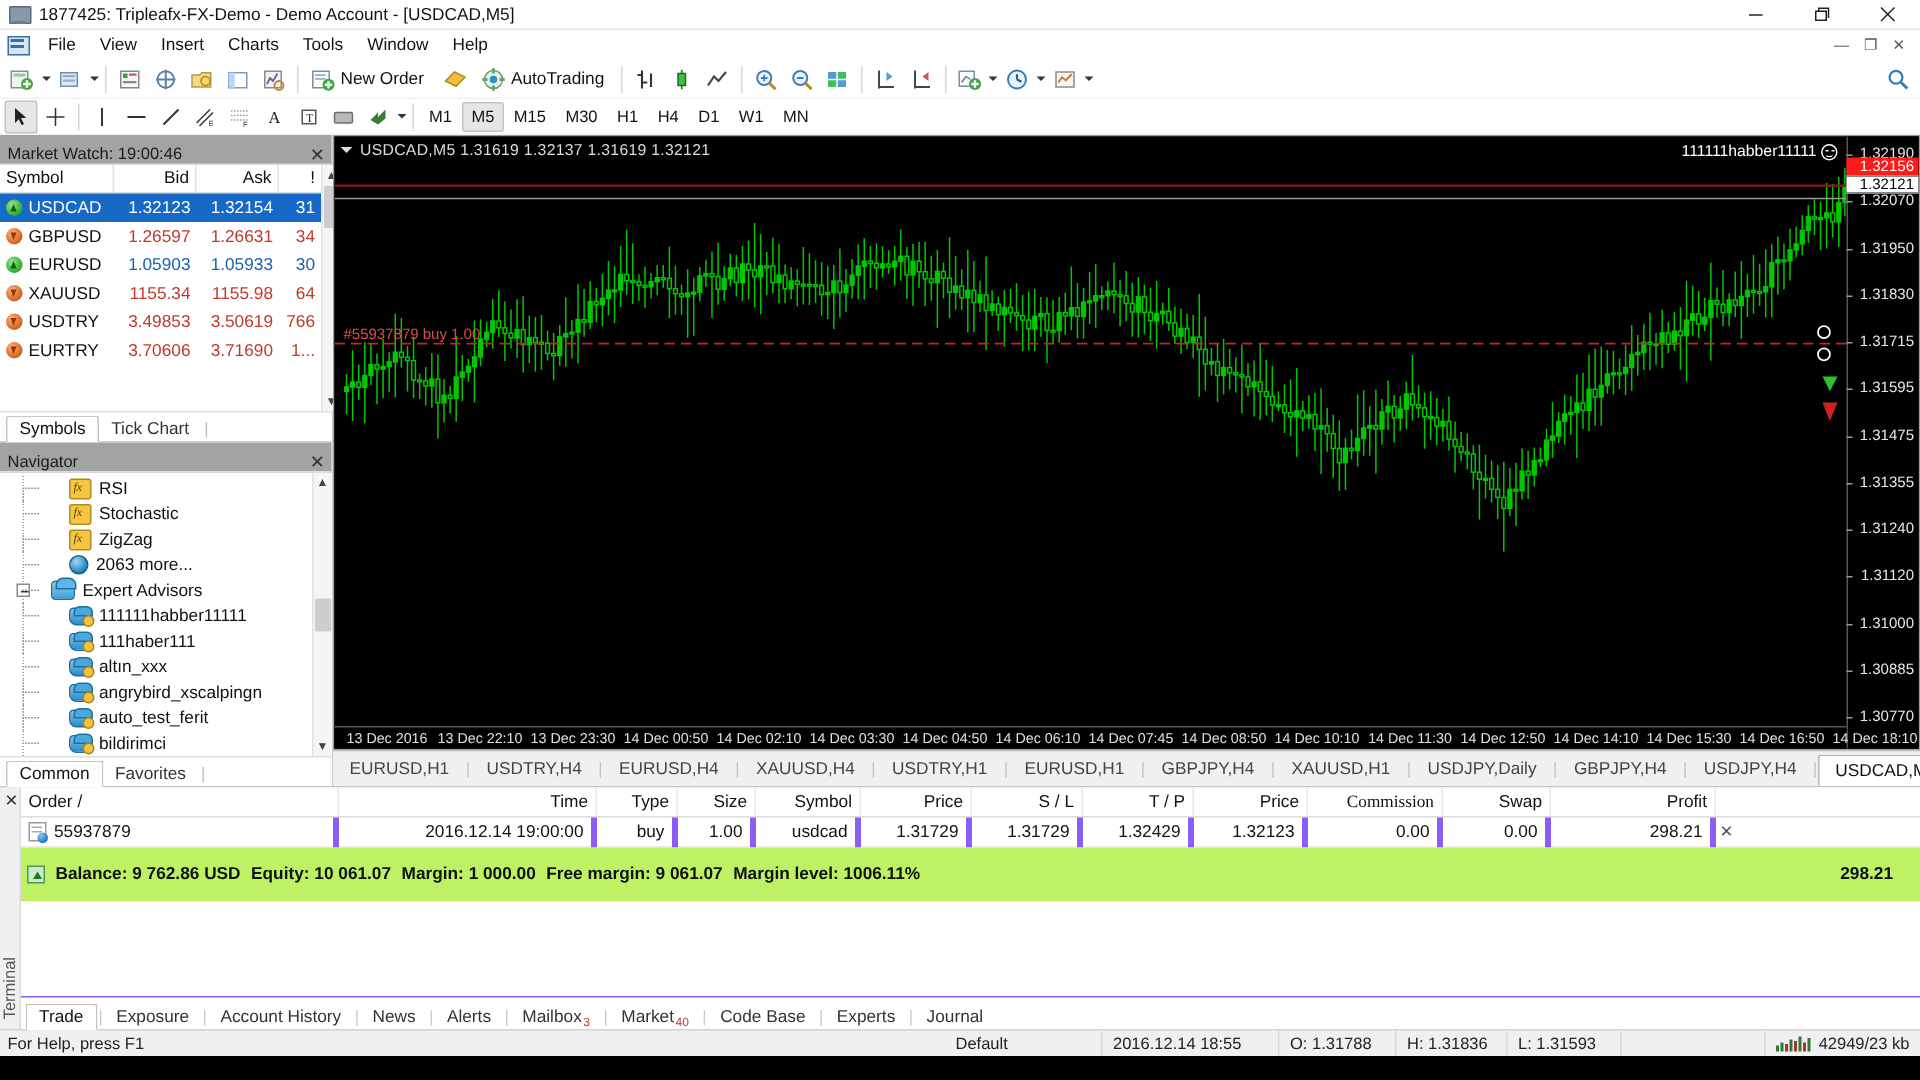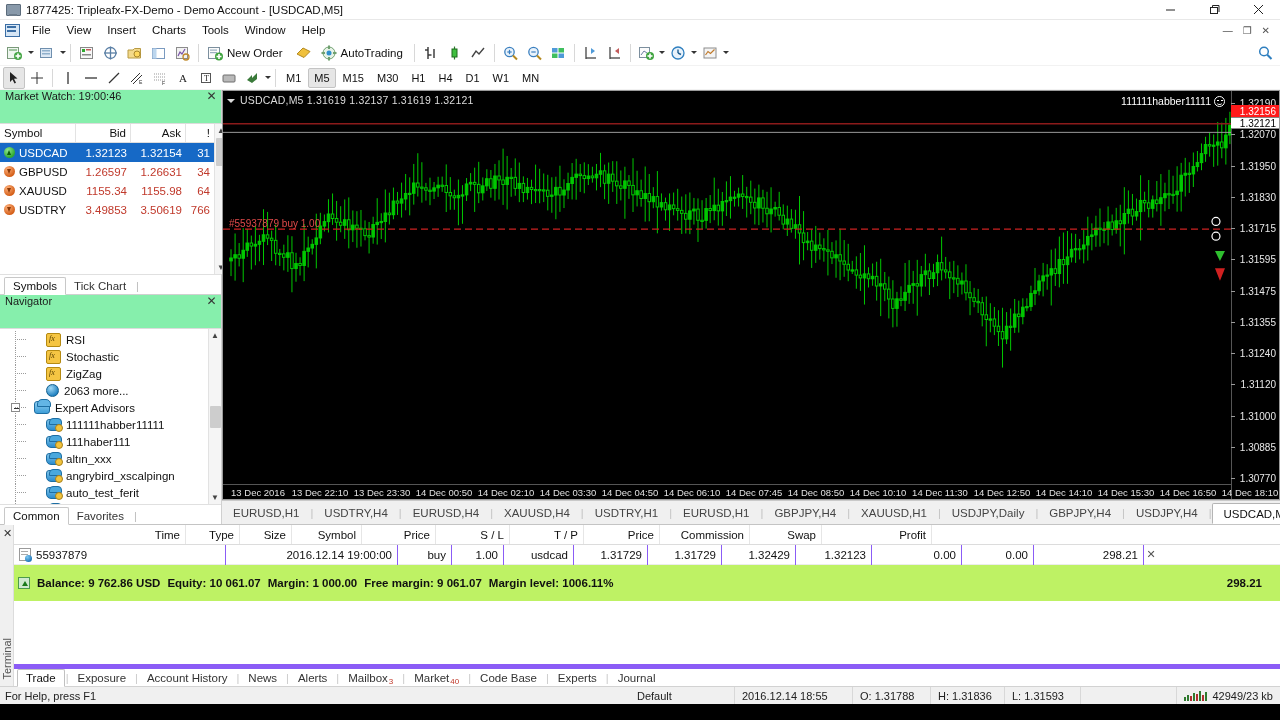--- a/index.html
+++ b/index.html
@@ -64,21 +64,21 @@
   .drawbtn { height:22px; width:22px; display:flex;align-items:center;justify-content:center; border:1px solid transparent; border-radius:2px; }
   .drawbtn.active { background:#e6e6e6; border-color:#c4c4c4; }
 
   
   .main { flex: 1; display: flex; min-height: 0; background:#f0f0f0; }
 
   
   .leftcol { width: 222px; flex:none; display:flex; flex-direction:column; background:#fff; border-right:1px solid #d0d0d0; }
 
   .panel-head {
-    height: 34px; background:#86efac; display:flex; align-items:flex-start;
+    height: 20px; background:#a3a3a3; display:flex; align-items:flex-end;
     padding: 0 3px 0 5px; font-size: 11px; color:#1a1a1a; border-bottom:1px solid #dcdcdc;
     flex:none;
   }
   .panel-head .close-x { margin-left:auto; font-size: 12px; color:#333; width:13px; text-align:center; cursor:default; line-height:1; }
 
   
   .mw { height: 204px; flex:none; display:flex; flex-direction:column; background:#fff; }
   .mw-body { flex:1; display:flex; min-height:0; }
   .mw-table { flex:1; display:flex; flex-direction:column; }
   .mw-hdr { display:flex; height:19px; background:#fff; border-bottom:1px solid #dedede; font-size:11.5px; color:#111; }
@@ -164,34 +164,34 @@
   
   .terminal { height:162px; flex:none; display:flex; background:#fff; border-top:1px solid #c4c4c4; }
   .term-left { width:14px; flex:none; background:#f0f0f0; border-right:1px solid #dcdcdc; position:relative; }
   .term-left .tl-x { position:absolute; top:2px; left:3px; font-size:11px; color:#333; }
   .term-left .tl-vert { position:absolute; bottom:6px; left:1px; writing-mode: vertical-rl; transform: rotate(180deg); font-size:11px; color:#555; }
   .term-main { flex:1; display:flex; flex-direction:column; min-width:0; }
   .term-grid { flex:1; display:flex; flex-direction:column; min-height:0; }
   .tg-hdr { display:flex; height:20px; font-size:11.5px; color:#111; background:#fff; border-bottom:1px solid #dcdcdc; }
   .tg-hdr > div { display:flex; align-items:center; padding:0 5px; border-right:1px solid #e6e6e6; }
   .tg-row { display:flex; height:20px; font-size:11.5px; color:#111; align-items:center; border-bottom:1px solid #ececec; }
-  .tg-row > div { display:flex; align-items:center; padding:0 5px; height:20px; border-right:1px solid #8b5cf6; }
+  .tg-row > div { display:flex; align-items:center; padding:0 5px; height:20px; border-right:4px solid #8b5cf6; }
   .ta-right { justify-content:flex-end; }
   .ordericon { width:12px;height:13px; background:#fff; border:1px solid #9a9a9a; position:relative; margin-right:5px; flex:none; }
   .ordericon::before { content:""; position:absolute; left:1px; top:2px; width:7px; height:1px; background:#aaa; box-shadow: 0 3px 0 #aaa; }
   .ordericon::after { content:""; position:absolute; right:-2px; bottom:-2px; width:7px;height:7px;border-radius:50%;
      background: radial-gradient(circle at 35% 30%, #7fc8f2, #1a73b8 75%); }
   .sumrow { display:flex; height:36px; background:#bef264; align-items:center; font-size:11.5px; color:#111; font-weight:bold; padding-left:4px; gap:7px; }
   .sumrow .green-up { width:12px;height:12px; background:#cfe9cf; border:1px solid #4c9a4c; position:relative; flex:none; }
   .sumrow .green-up::after { content:""; position:absolute; left:3px; top:3px; width:0;height:0;
      border-left:3px solid transparent;border-right:3px solid transparent;border-bottom:5px solid #1a7a1a; }
   .sum-profit { margin-left:auto; padding-right:18px; }
   .close-cell { width:14px; display:flex; align-items:center; justify-content:center; color:#555; font-size:11px; border-right:none !important; }
 
-  .termtabs { height:22px; display:flex; align-items:flex-end; background:#fff; padding-left:3px; flex:none; border-top:5px solid #8b5cf6; }
+  .termtabs { height:22px; display:flex; align-items:flex-end; background:#fff; padding-left:3px; flex:none; border-top:1px solid #8b5cf6; }
   .tt { font-size:11.5px; padding:2px 8px; color:#333; cursor:default; display:flex; align-items:flex-end; gap:1px; }
   .tt.active { border:1px solid #c0c0c0; border-bottom:1px solid #fff; background:#fff; border-radius:2px 2px 0 0; color:#111; position:relative; top:1px; }
   .tt .badge { font-size:8px; color:#c0392b; position:relative; top:2px; }
   .tt-sep { color:#c9c9c9; padding:2px 1px; }
 
   
   .statusbar { height:18px; background:#f0f0f0; display:flex; align-items:center; font-size:11px; color:#222; border-top:1px solid #d2d2d2; flex:none; }
   .statusbar .sb-cell { padding:0 7px; height:18px; display:flex; align-items:center; border-right:1px solid #d8d8d8; white-space:nowrap; }
   .statusbar .sb-first { border-right:none; padding-left:5px; }
   .sb-spacer { flex:1; }
@@ -539,37 +539,55 @@
                 </div>
                 <div class="mw-row">
                   <div class="c-sym">
                     <i class="arrow-dn"></i>
                     <span>GBPUSD</span>
                   </div>
                   <div class="c-bid">1.26597</div>
                   <div class="c-ask">1.26631</div>
                   <div class="c-spr">34</div>
                 </div>
+                <div class="mw-row up">
+                  <div class="c-sym">
+                    <i class="arrow-up"></i>
+                    <span>EURUSD</span>
+                  </div>
+                  <div class="c-bid">1.05903</div>
+                  <div class="c-ask">1.05933</div>
+                  <div class="c-spr">30</div>
+                </div>
                 <div class="mw-row">
                   <div class="c-sym">
                     <i class="arrow-dn"></i>
                     <span>XAUUSD</span>
                   </div>
                   <div class="c-bid">1155.34</div>
                   <div class="c-ask">1155.98</div>
                   <div class="c-spr">64</div>
                 </div>
                 <div class="mw-row">
                   <div class="c-sym">
                     <i class="arrow-dn"></i>
                     <span>USDTRY</span>
                   </div>
                   <div class="c-bid">3.49853</div>
                   <div class="c-ask">3.50619</div>
                   <div class="c-spr">766</div>
+                </div>
+                <div class="mw-row">
+                  <div class="c-sym">
+                    <i class="arrow-dn"></i>
+                    <span>EURTRY</span>
+                  </div>
+                  <div class="c-bid">3.70606</div>
+                  <div class="c-ask">3.71690</div>
+                  <div class="c-spr">1...</div>
                 </div>
               </div>
           </div>
           <div class="vscroll">
             <div class="sb-arrow">▲</div>
             <div class="sb-thumb" style="height:28px;"></div>
             <div style="flex:1"></div>
             <div class="sb-arrow">▼</div>
           </div>
         </div>
@@ -1266,29 +1284,30 @@
   </div>
 
   <div class="terminal">
     <div class="term-left">
       <span class="tl-x">✕</span>
       <span class="tl-vert">Terminal</span>
     </div>
     <div class="term-main">
       <div class="term-grid">
         <div class="tg-hdr" id="tg-hdr">
+            <div style="width: 212px;">Order  /</div>
             <div class="ta-right" style="width: 172px;">Time</div>
             <div class="ta-right" style="width: 54px;">Type</div>
             <div class="ta-right" style="width: 52px;">Size</div>
             <div class="ta-right" style="width: 70px;">Symbol</div>
             <div class="ta-right" style="width: 74px;">Price</div>
             <div class="ta-right" style="width: 74px;">S / L</div>
             <div class="ta-right" style="width: 74px;">T / P</div>
             <div class="ta-right" style="width: 76px;">Price</div>
-            <div class="ta-right" style="width: 90px;">Commission</div>
+            <div class="ta-right" style="width: 90px; font-family: Liberation Serif, serif;">Commission</div>
             <div class="ta-right" style="width: 72px;">Swap</div>
             <div class="ta-right" style="width: 110px; text-align: right;">Profit</div>
             <div class="close-cell"></div>
           </div>
         <div id="tg-rows">
             <div class="tg-row">
               <div style="width: 212px;">
                 <i class="ordericon"></i>
                 <span>55937879</span>
               </div>

